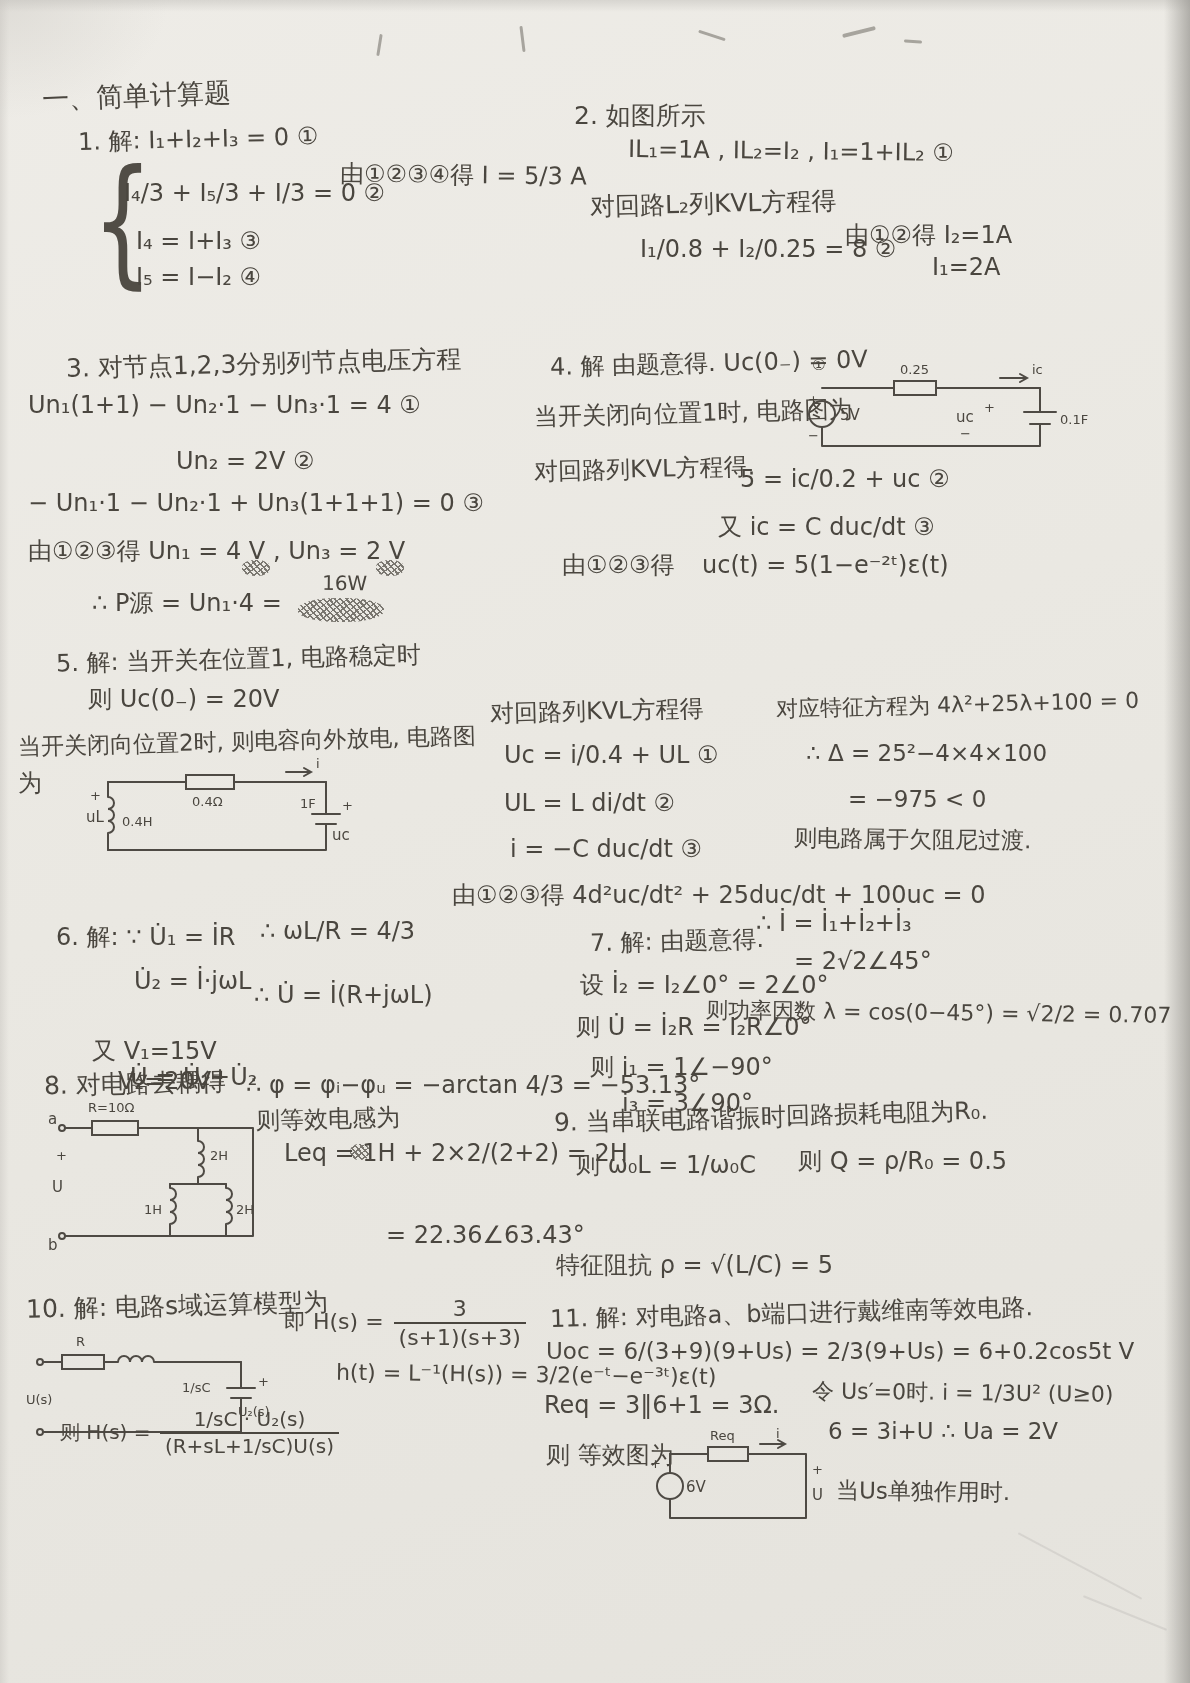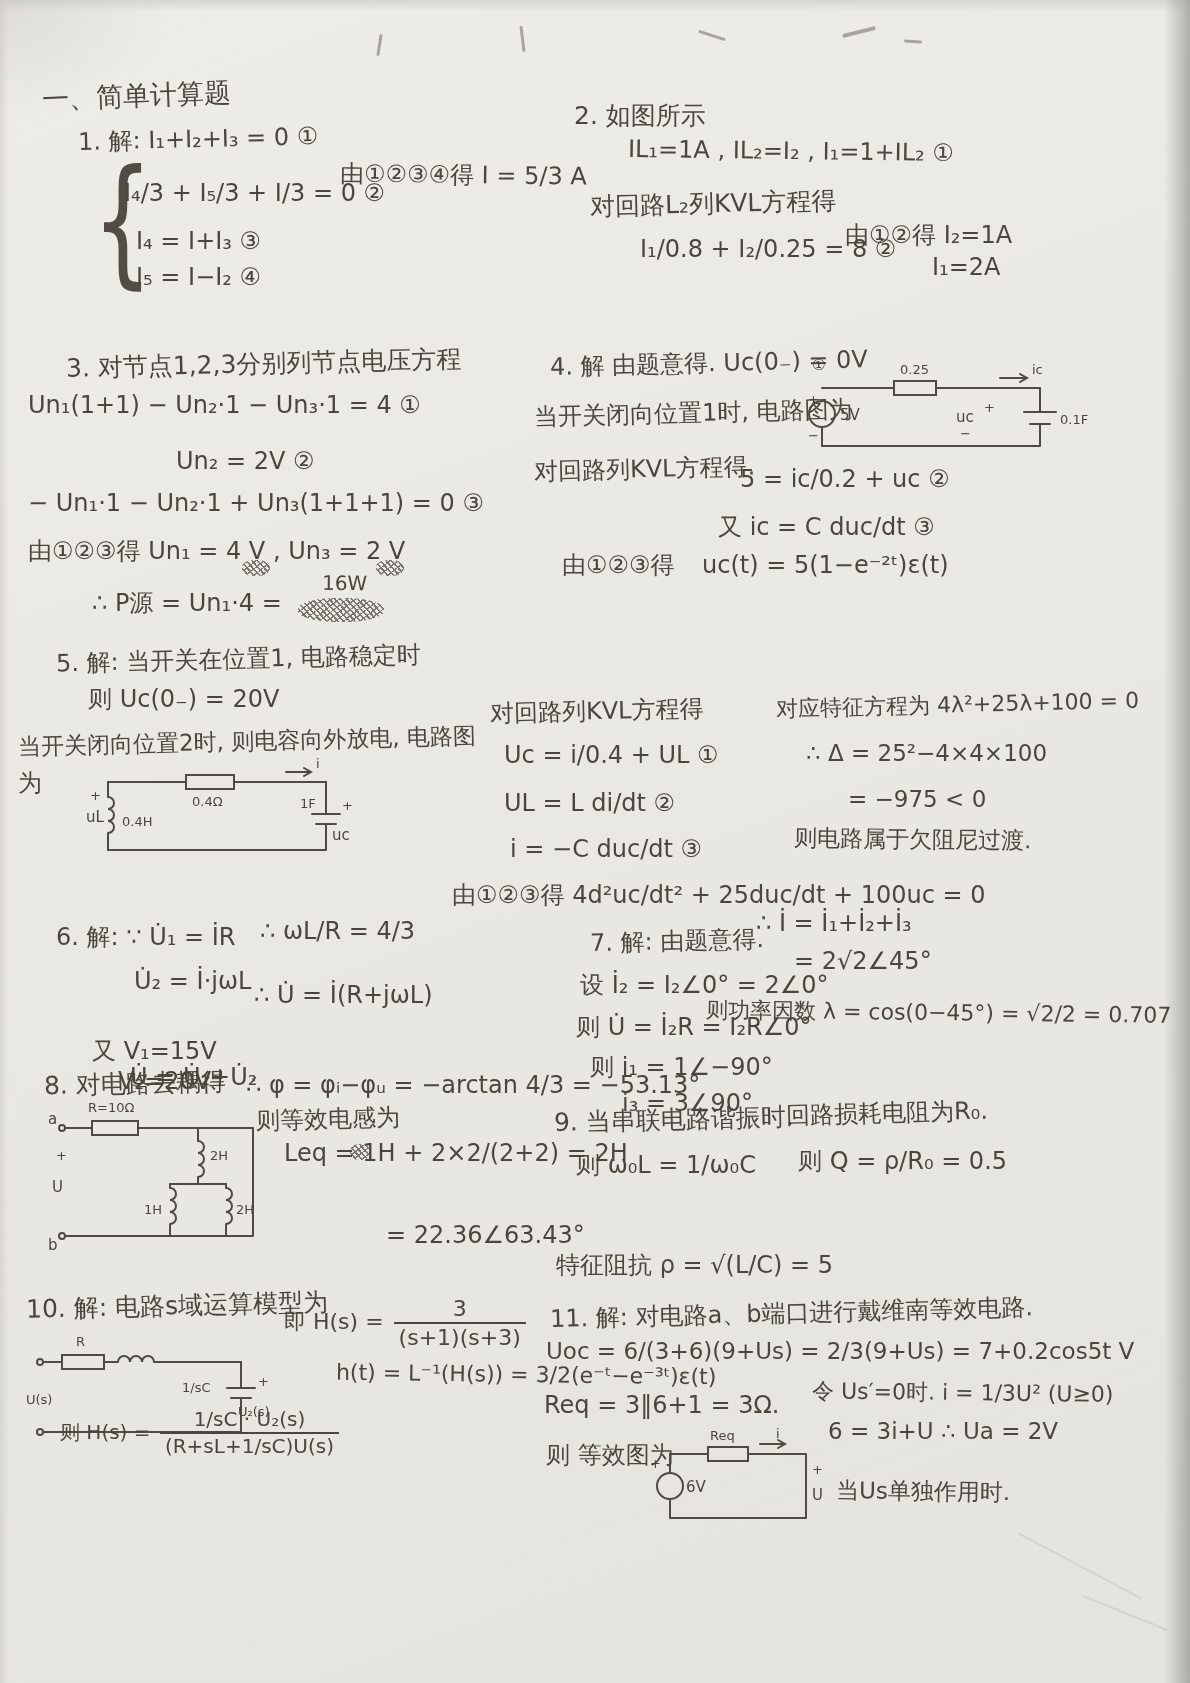--- a/index.html
+++ b/index.html
@@ -219,21 +219,21 @@
   <div class="t s22 rb" style="left:336px;top:1362px">h(t) = L⁻¹(H(s)) = 3/2(e⁻ᵗ−e⁻³ᵗ)ε(t)</div>
   <div class="t s21" style="left:60px;top:1408px">
     <span>则 H(s) =</span>
     <span class="frac">
       <span class="num">1/sC · U₂(s)</span>
       <span class="den">(R+sL+1/sC)U(s)</span>
     </span>
   </div>
 
   <div class="t ra" style="left:550px;top:1300px">11. 解: 对电路a、b端口进行戴维南等效电路.</div>
-  <div class="t s23" style="left:546px;top:1338px">Uoc = 6/(3+6)(9+Us) = 2/3(9+Us) = 7+0.2cos5t V</div>
+  <div class="t s23" style="left:546px;top:1338px">Uoc = 6/(3+9)(9+Us) = 2/3(9+Us) = 6+0.2cos5t V</div>
   <div class="t" style="left:544px;top:1392px">Req = 3‖6+1 = 3Ω.</div>
   <div class="t s22 rb" style="left:812px;top:1380px">令 Us′=0时.  i = 1/3U²  (U≥0)</div>
   <div class="t s23" style="left:828px;top:1418px">6 = 3i+U   ∴ Ua = 2V</div>
   <div class="t" style="left:546px;top:1442px">则 等效图为</div>
 
   <svg class="circ" style="left:648px;top:1424px" width="185" height="112" viewBox="0 0 185 112">
     <circle cx="22" cy="62" r="13"></circle>
     <text x="2" y="44">+</text>
     <text x="38" y="68" class="big">6V</text>
     <path d="M22,49 V30 H60"></path>

